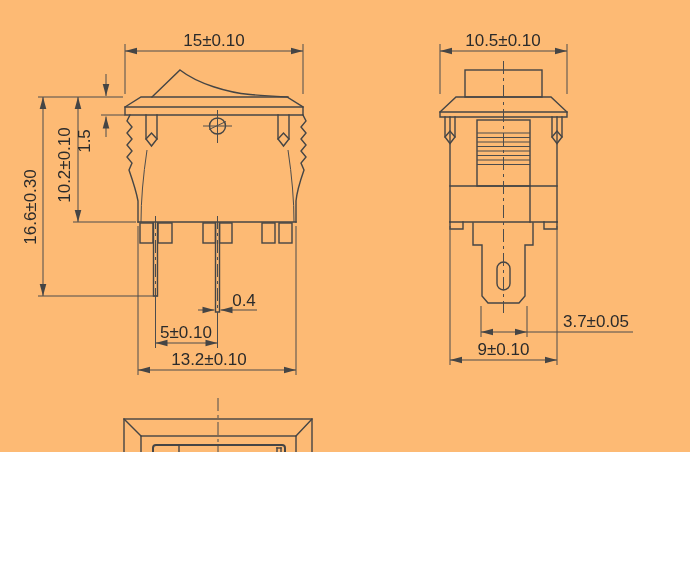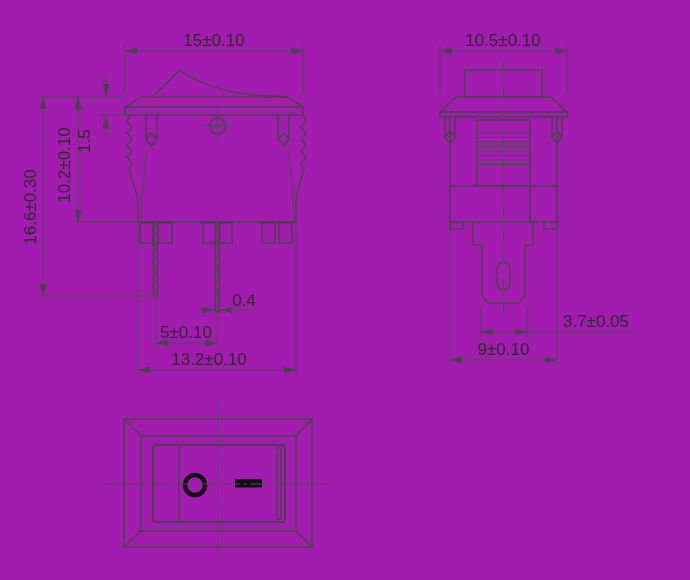--- a/index.html
+++ b/index.html
@@ -1,16 +1,16 @@
 <!DOCTYPE html>
 <html><head>
 <meta charset="utf-8">
 <style>
   html,body{margin:0;padding:0;background:#ffffff;}
-  .stage{position:relative;width:690px;height:580px;background:#a21caf;overflow:hidden;}
+  .stage{position:relative;width:690px;height:452px;background:#fdba74;overflow:hidden;}
   svg{display:block;}
   .ln{stroke:#454545;stroke-width:1.4;fill:none;stroke-linecap:square;stroke-linejoin:miter;}
   .ln2{stroke:#454545;stroke-width:2;fill:none;stroke-linejoin:miter;}
   .thin{stroke:#4c4c4c;stroke-width:1;fill:none;stroke-linecap:butt;}
   .cl{stroke:#4c4c4c;stroke-width:1;fill:none;stroke-dasharray:13 4 3 4;}
   .dim{font-family:"Liberation Sans", sans-serif;font-size:17px;fill:#2b2b2b;}
 </style>
 </head>
 <body>
 

